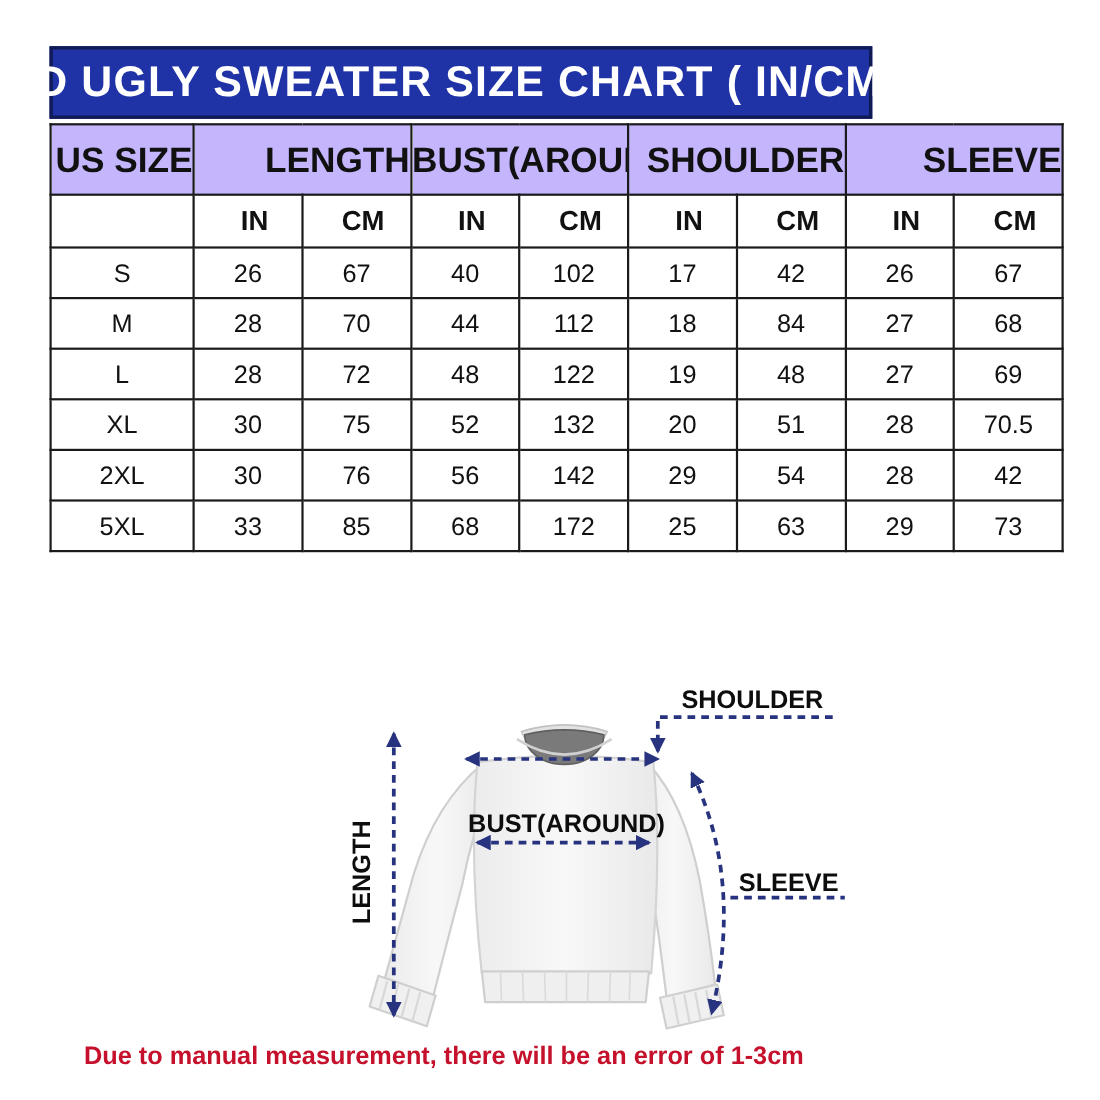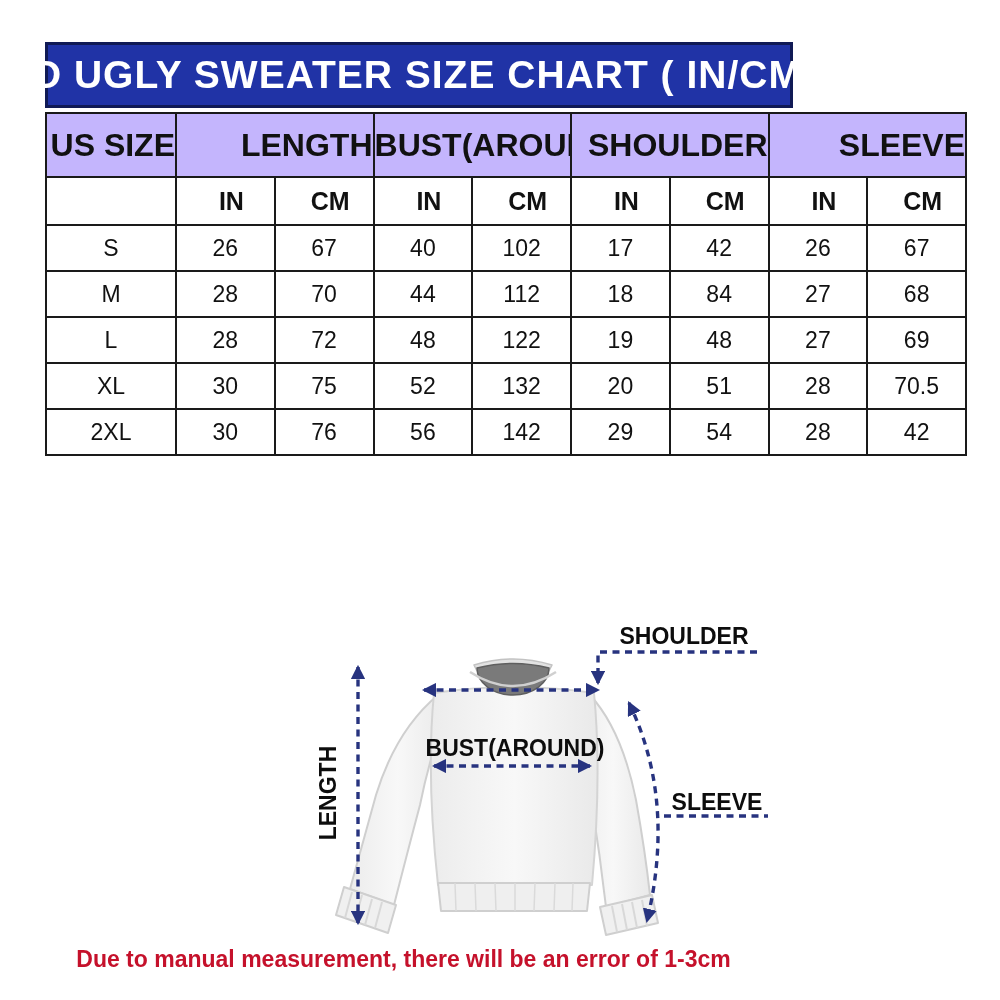--- a/index.html
+++ b/index.html
@@ -136,20 +136,31 @@
   <tr class="data-row">
     <td>2XL</td>
     <td>30</td>
     <td>76</td>
     <td>56</td>
     <td>142</td>
     <td>29</td>
     <td>54</td>
     <td>28</td>
     <td>42</td>
+  </tr>
+  <tr class="data-row">
+    <td>5XL</td>
+    <td>33</td>
+    <td>85</td>
+    <td>68</td>
+    <td>172</td>
+    <td>25</td>
+    <td>63</td>
+    <td>29</td>
+    <td>73</td>
   </tr>
 </tbody>
   </table>
 
 <svg class="diagram" viewBox="0 0 1000 345">
   <defs>
     <marker id="ah" viewBox="0 0 10 10" refX="8.5" refY="5" markerWidth="4.2" markerHeight="4.2" orient="auto-start-reverse">
       <path d="M0 0 L10 5 L0 10 Z" fill="#27337f"></path>
     </marker>
     <linearGradient id="knit" x1="0" y1="0" x2="1" y2="0">

